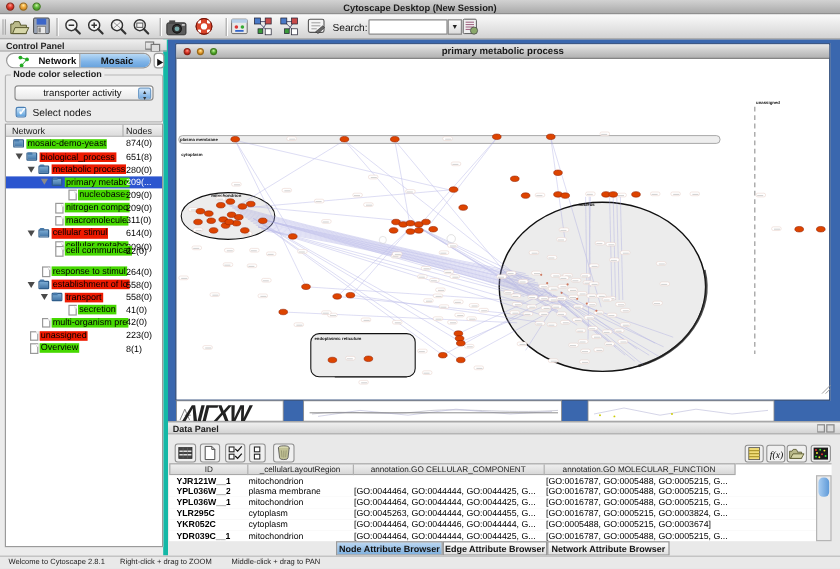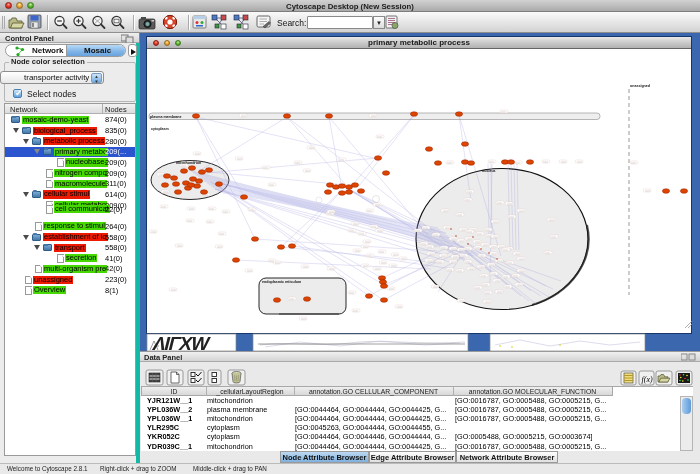--- a/index.html
+++ b/index.html
@@ -40,21 +40,21 @@
   border-radius:7px; overflow:hidden; }
 #tab-mosaic { position:absolute; left:60px; top:0; width:61px; height:13px;
   background:linear-gradient(#b8d9f5,#7fb4e8 50%,#5e9bd8); border-left:1px solid #9a9a9a; }
 #tabs .lbl { position:absolute; top:1px; font-size:8px; font-weight:bold; color:#111; }
 #tab-arrow { left:128px; top:11px; width:9px; height:13px; background:#fff; border:1px solid #9a9a9a; border-radius:3px; }
 #tab-arrow:before { content:""; position:absolute; left:2px; top:3.5px;
   border-left:5px solid #111; border-top:3px solid transparent; border-bottom:3px solid transparent; }
 
 #groupbox { left:4px; top:29px; width:132px; height:40px; border:1px solid #b5b5b5; border-radius:2px; }
 #groupbox-label { left:9px; top:24px; font-size:7.5px; font-weight:bold; color:#222; background:#ececec; padding:0 2px; }
-#combo { left:0; top:38px; width:104px; height:13px; background:linear-gradient(#ffffff,#e8e8e8);
+#combo { left:12px; top:38px; width:116px; height:13px; background:linear-gradient(#ffffff,#e8e8e8);
   border:1px solid #8f8f8f; border-radius:3px;padding-left:29px; }
 #combo span { position:absolute; left:23px; top:1px; font-size:8px; color:#111; }
 #combo .step { position:absolute; right:1px; top:1px; width:11px; height:10px;
   background:linear-gradient(#cfe5fa,#74abe0); border-radius:2px; border:0.5px solid #6f9cc8;
   font-size:4.5px; line-height:5px; color:#333; text-align:center;}
 #checkbox { left:13px; top:56px; width:9px; height:9px; background:linear-gradient(#cfe8fb,#5ea1dd);
   border:1px solid #4a7fb5; border-radius:2px; }
 #checkbox:before { content:"✓"; position:absolute; left:1px; top:-2px; color:#fff; font-size:9px; font-weight:bold;}
 #checklabel { left:27px; top:56px; font-size:8.5px; color:#111; }
 
@@ -247,21 +247,21 @@
       <div id="tree-rows">
           <div class="trow" style="top:10.8px;">
             <div class="folder" style="left:6px;"></div>
             <div class="lab gbg" style="left:17px;">mosaic-demo-yeast</div>
             <div class="num">874(0)</div>
           </div>
       <div class="trow" style="top:21.5px;">
             <div class="tri" style="left:8px;border-top-color:#4a4a4a;"></div>
             <div class="folder" style="left:17px;"></div>
             <div class="lab rbg" style="left:28px;">biological_process</div>
-            <div class="num">835(0)</div>
+            <div class="num">651(8)</div>
           </div>
       <div class="trow" style="top:32.1px;">
             <div class="tri" style="left:18px;border-top-color:#4a4a4a;"></div>
             <div class="folder" style="left:27px;"></div>
             <div class="lab rbg" style="left:38px;">metabolic process</div>
             <div class="num">280(0)</div>
           </div>
       <div class="trow" style="top:42.8px;background:#2b55cf;">
             <div class="tri" style="left:29px;border-top-color:#8a8a8a;"></div>
             <div class="folder" style="left:38px;"></div>
@@ -898,20 +898,21 @@
     <div class="drow" style="top:63.4px;">
           <div class="dcell-id">YPL036W__1</div>
           <div style="left:66px;">mitochondrion</div>
           <div style="left:154px;width:156px;">[GO:0044464, GO:0044444, GO:0044425, G...</div>
           <div style="left:314px;width:224px;">[GO:0016787, GO:0005488, GO:0005215, G...</div>
         </div>
     <div class="drow" style="top:72.6px;">
           <div class="dcell-id">YLR295C</div>
           <div style="left:66px;">cytoplasm</div>
           <div style="left:154px;width:156px;">[GO:0045263, GO:0044444, GO:0044455, G...</div>
+          <div style="left:314px;width:224px;">[GO:0016787, GO:0005215, GO:0003824, G...</div>
         </div>
     <div class="drow" style="top:81.8px;">
           <div class="dcell-id">YKR052C</div>
           <div style="left:66px;">cytoplasm</div>
           <div style="left:154px;width:156px;">[GO:0044464, GO:0044446, GO:0044444, G...</div>
           <div style="left:314px;width:224px;">[GO:0005488, GO:0005215, GO:0003674]</div>
         </div>
     <div class="drow" style="top:91.0px;">
           <div class="dcell-id">YDR039C__1</div>
           <div style="left:66px;">mitochondrion</div>

